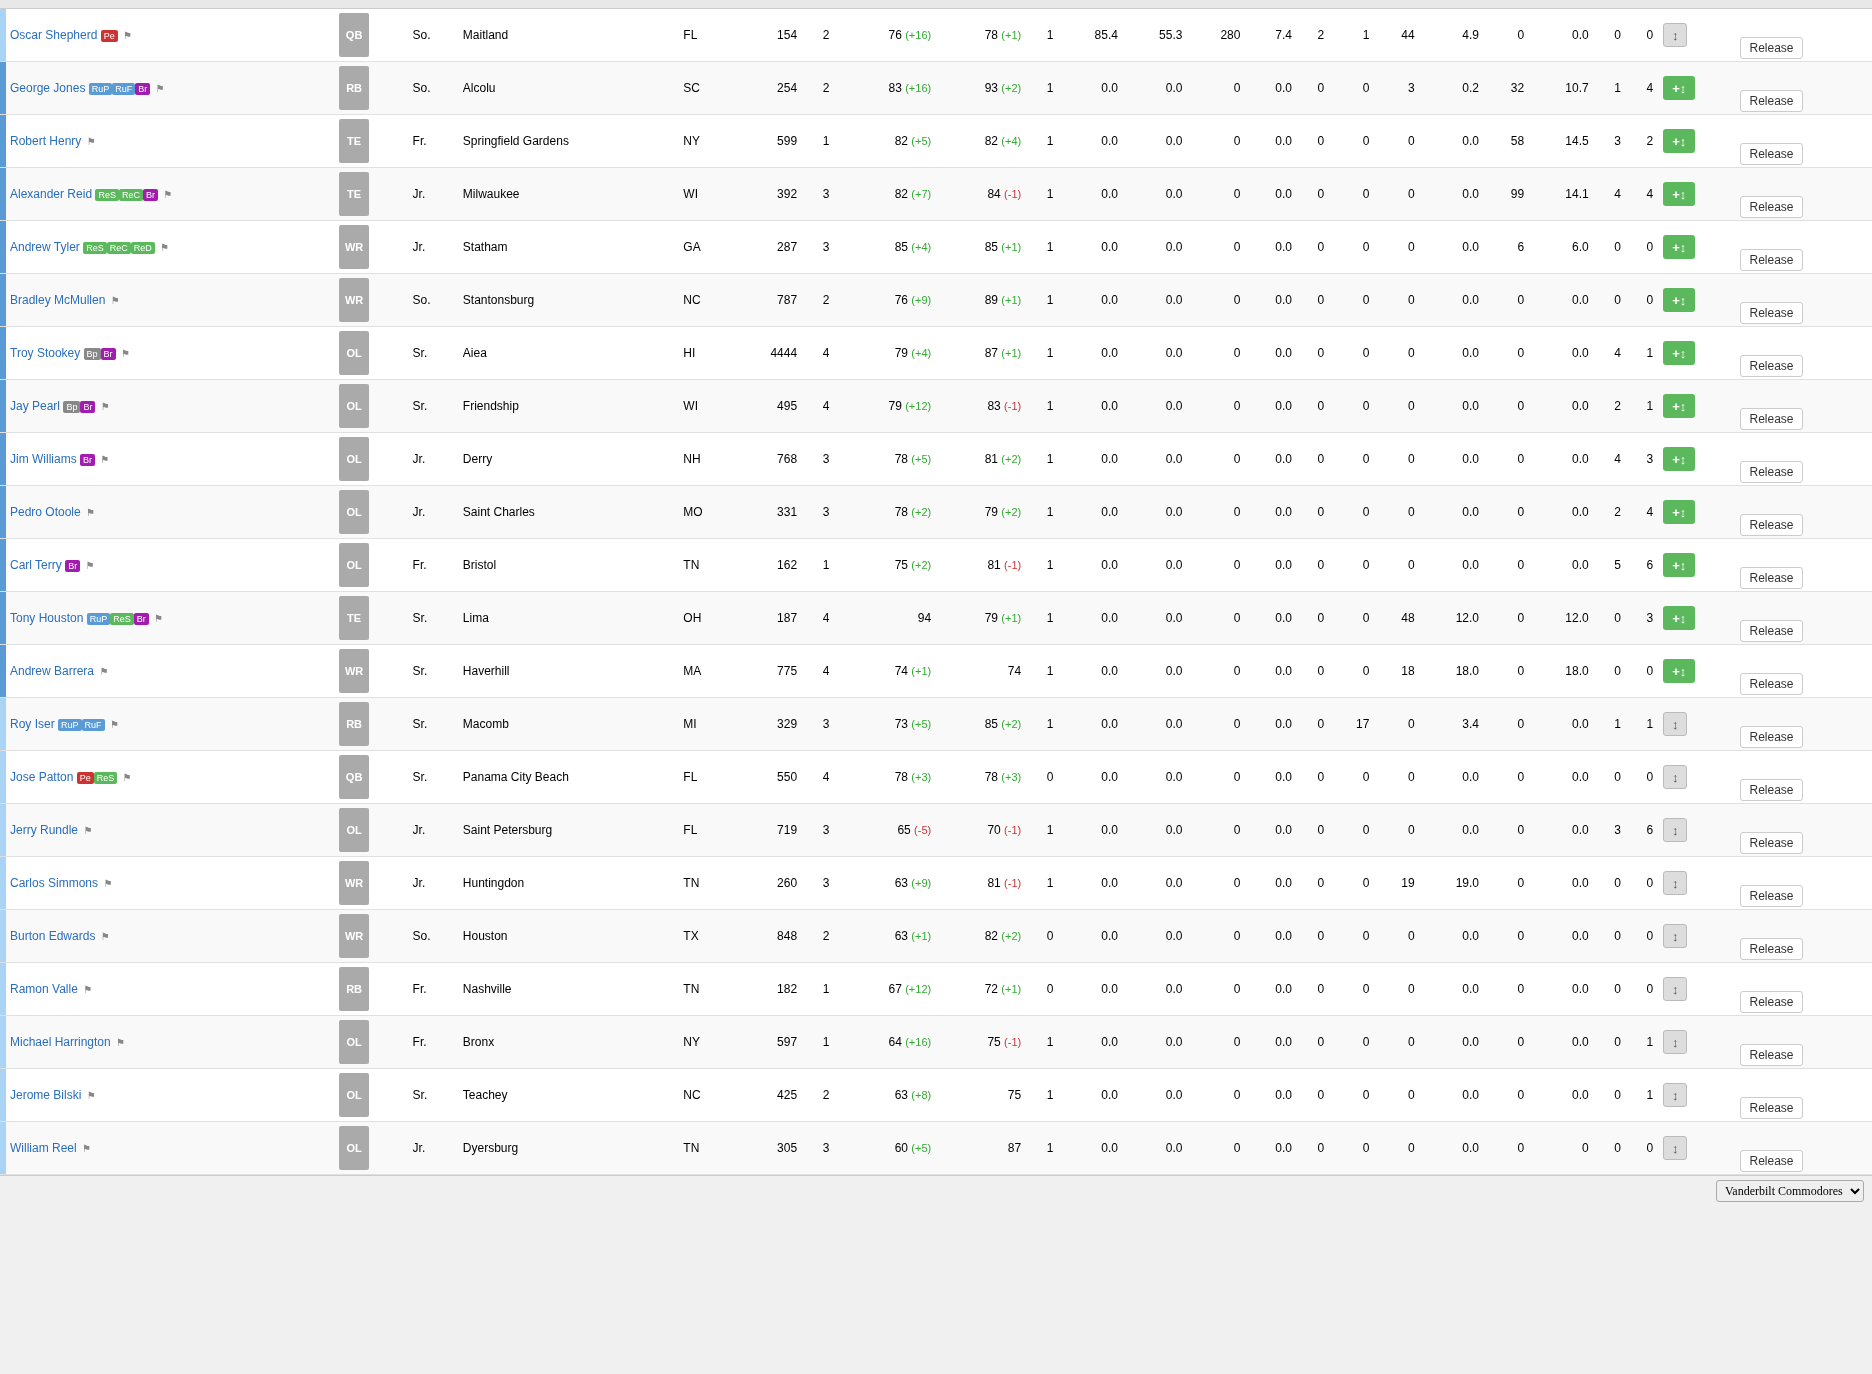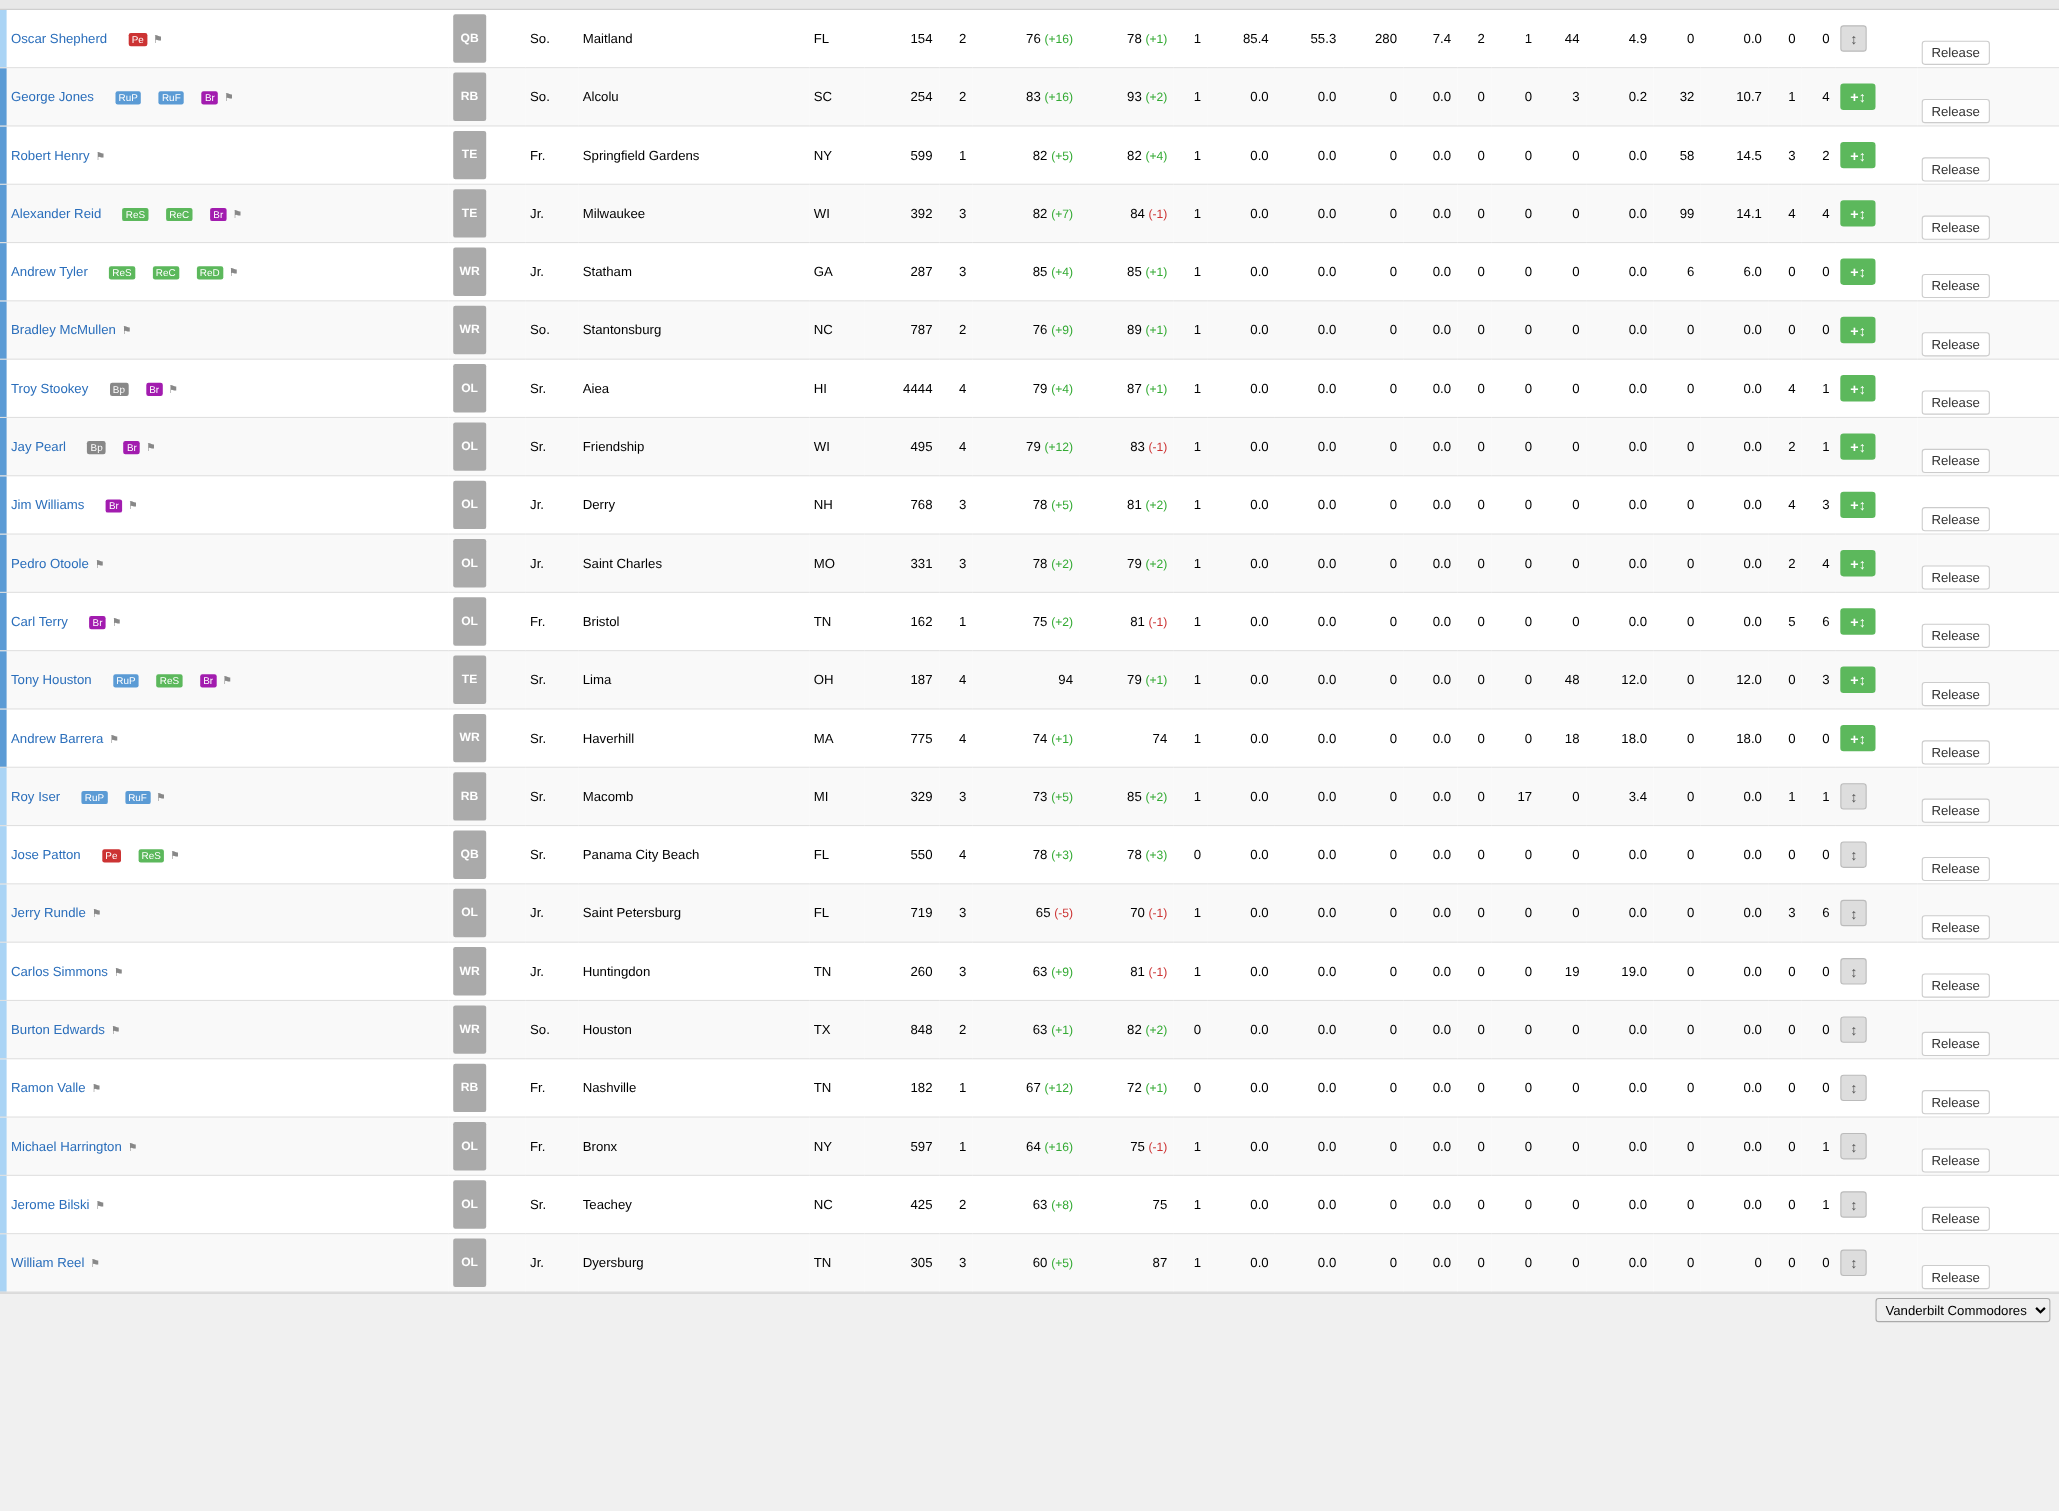--- a/index.html
+++ b/index.html
@@ -44,21 +44,21 @@
       min-width: 140px;
     }
     .name-cell a { color: #2a6ebb; text-decoration: none; }
     .tag {
       display: inline-block;
       background: #888;
       color: white;
       font-size: 9px;
       padding: 1px 3px;
       border-radius: 2px;
-      margin-left: 16px;
+      margin-left: 0;
     }
     .tag.blue { background: #5b9bd5; }
     .tag.green { background: #5cb85c; }
     .tag.orange { background: #a21caf; }
     .tag.red { background: #cc3333; }
     .flag-icon { color: #888; font-size: 10px; margin-left: 2px; cursor: pointer; }
     .pos-badge {
       display: inline-block;
       background: #aaa;
       color: white;
@@ -119,20 +119,21 @@
       display: flex;
       align-items: center;
       justify-content: flex-end;
       gap: 8px;
     }
     .control-bar select {
       border: 1px solid #aaa;
       border-radius: 3px;
       padding: 2px 4px;
       font-size: 12px;
+      font-family: Liberation Serif, serif;
     }
   </style>
 </head>
 <body>
 
 <div class="file-chosen-bar">
   <span></span>
 </div>
 
 <table>

